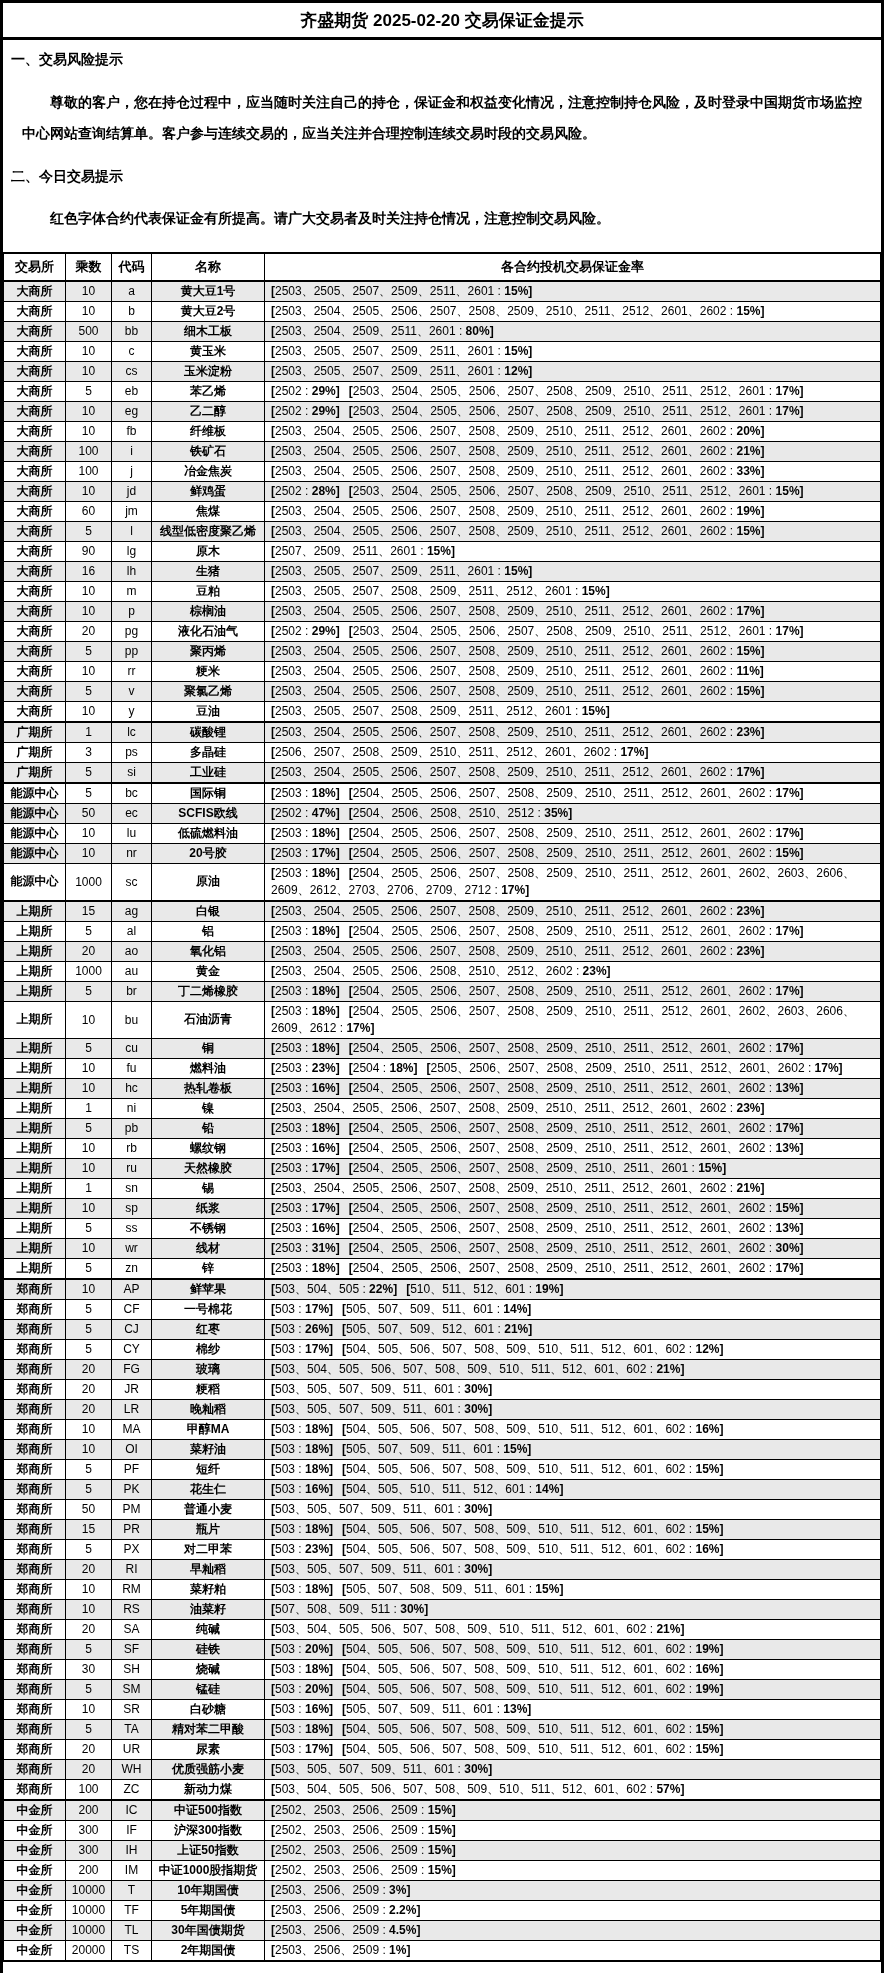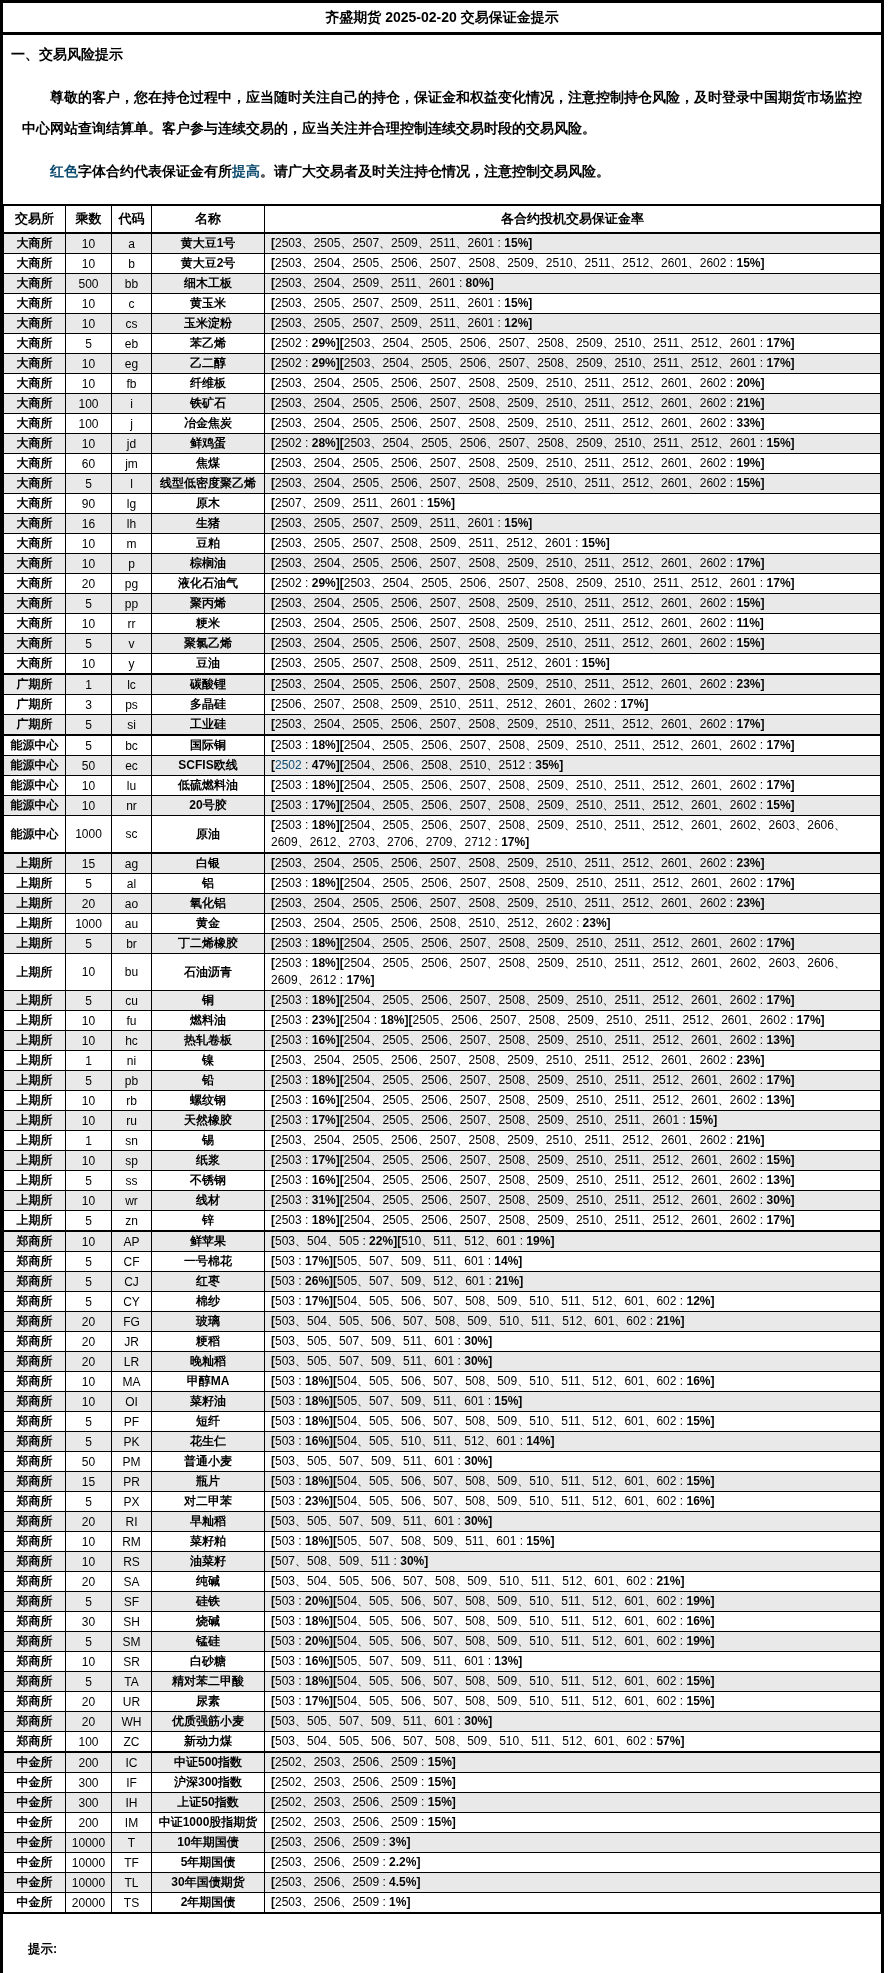--- a/index.html
+++ b/index.html
@@ -1,52 +1,53 @@
 <!DOCTYPE html>
 <html><head>
 <meta charset="utf-8">
 <style>
   html,body{margin:0;padding:0;background:#fff;}
   body{font-family:"Liberation Sans",sans-serif;color:#000;}
   .page{width:884px;min-height:1967px;border:3px solid #000;background:#fff;box-sizing:border-box;}
-  .title-bar{text-align:center;font-size:14px;font-weight:bold;padding:6px 0 5px 0;border-bottom:3px solid #000;}
+  .title-bar{text-align:center;font-size:17px;font-weight:bold;padding:6px 0 5px 0;border-bottom:3px solid #000;}
   .intro{padding:4px 8px 6px 8px;font-size:14px;line-height:2.25;font-weight:bold;}
   .intro .para{text-indent:2em;margin:11px;}
   .intro .heading{margin:0;}
-  .red{color:#0c4a6e;}
+  .red{color:#000000;}
   table.margin-table{width:100%;border-collapse:collapse;table-layout:fixed;border-top:2px solid #000;border-bottom:2px solid #000;}
   table.margin-table col.c-exch{width:62px;}
   table.margin-table col.c-mult{width:46px;}
   table.margin-table col.c-code{width:40px;}
   table.margin-table col.c-name{width:113px;}
   table.margin-table th{border:1px solid #000;border-bottom:2px solid #000;font-size:13px;font-weight:bold;height:24px;padding:1px 2px;background:#fff;}
   table.margin-table td{border:1px solid #000;font-size:12px;height:17px;padding:1px 3px;overflow:hidden;}
   table.margin-table td.cn{font-weight:bold;text-align:center;}
   table.margin-table td.num{text-align:center;font-weight:normal;}
   table.margin-table td.rate{text-align:left;padding-left:6px;font-weight:normal;}
   table.margin-table tbody tr:nth-child(odd) td{background:#e9e9e9;}
   table.margin-table tbody tr:nth-child(even) td{background:#ffffff;}
   table.margin-table tbody tr.group-start td{border-top:2px solid #000;}
   .seg{white-space:normal;}
-  .seg + .seg{}
+  .seg + .seg{margin-left:9px;}
   .bk{font-weight:bold;}
   .rate b{font-weight:bold;}
   .notes{padding:4px 8px 8px 8px;font-size:12.5px;line-height:2.3;font-weight:bold;}
   .notes .note{margin:17px;}
 </style>
 </head>
 <body>
 
 <div class="page">
 
   <div class="title-bar">齐盛期货 2025-02-20 交易保证金提示</div>
 
   <div class="intro">
     <p class="heading">一、交易风险提示</p>
     <p class="para">尊敬的客户，您在持仓过程中，应当随时关注自己的持仓，保证金和权益变化情况，注意控制持仓风险，及时登录中国期货市场监控中心网站查询结算单。客户参与连续交易的，应当关注并合理控制连续交易时段的交易风险。</p>
+    <p class="heading">二、今日交易提示</p>
     <p class="para"><span class="red">红色</span><span>字体合约代表保证金有所</span><span class="red">提高</span><span>。请广大交易者及时关注持仓情况，注意控制交易风险。</span></p>
   </div>
 
   <table class="margin-table">
     <colgroup>
       <col class="c-exch">
         <col class="c-mult">
         <col class="c-code">
         <col class="c-name">
         <col class="c-rate">

